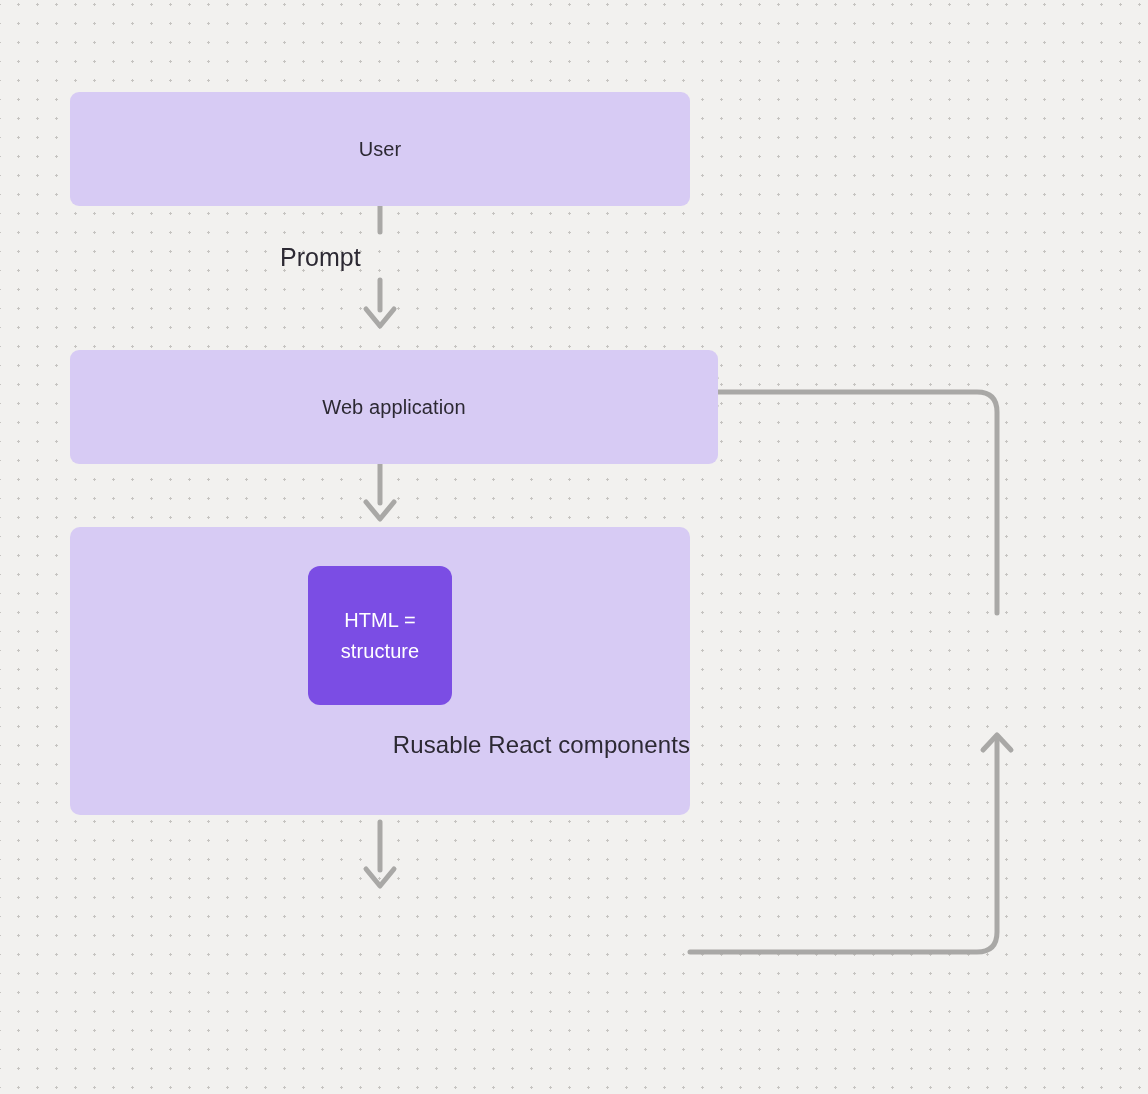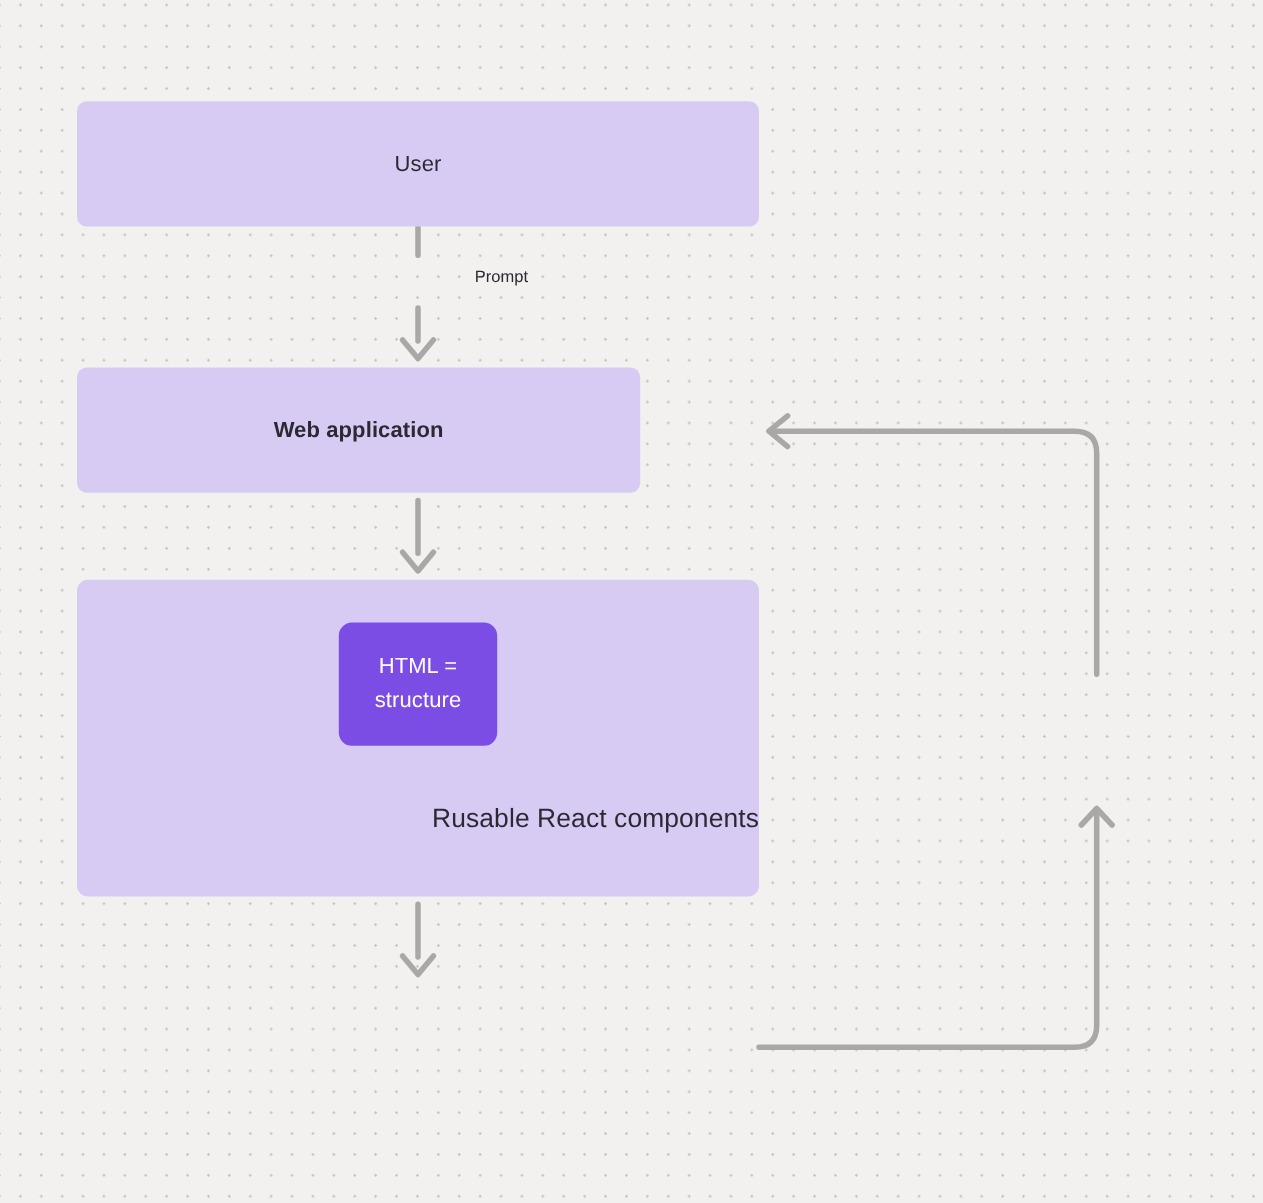--- a/index.html
+++ b/index.html
@@ -37,48 +37,48 @@
     border-radius:9px;
     display:flex;
     align-items:center;
     justify-content:center;
     color:var(--label-text);
     font-size:20px;
     font-weight:500;
     letter-spacing:.1px;
   }
   .node-user{left:70px;top:64px;width:620px;height:114px;margin-top:28px;}
-  .node-webapp{left:70px;top:334px;width:512px;height:114px;font-weight:bold;}
+  .node-webapp{left:70px;top:350px;width:648px;height:114px;}
   .node-group{left:70px;top:527px;width:620px;height:288px;border-radius:10px;display:block;}
   .node-vite{left:70px;top:893px;width:620px;height:114px;}
   .node-render{left:903px;top:613px;width:189px;height:115px;border-radius:15px;}
   .group-row{
     position:absolute;left:0;top:39px;width:100%;
     display:flex;justify-content:center;gap:26px;
   }
   .chip{
-    width:144px;height:112px;
+    width:144px;height:139px;
     background:var(--accent-fill);
     color:var(--accent-text);
     border-radius:12px;
     display:flex;align-items:center;justify-content:flex-end;
     text-align:center;
     font-size:20px;font-weight:500;line-height:31px;
     padding:0 6px;
   }
   .group-caption{
     position:absolute;left:0;top:0;width:100%;
     transform:translateY(204px);
     text-align:right;
     font-size:24px;font-weight:500;color:var(--label-text);
   }
   .edge-label{
     position:absolute;left:280px;top:243px;width:200px;
-    text-align:right;
-    font-size:15px;font-weight:500;color:var(--label-text);
+    text-align:left;
+    font-size:25px;font-weight:500;color:var(--label-text);
   }
 </style>
 </head>
 <body>
 
 <div class="canvas">
 
   <svg class="wires" viewBox="0 0 1148 1094">
 
     <path d="M380 185 V232"></path>

